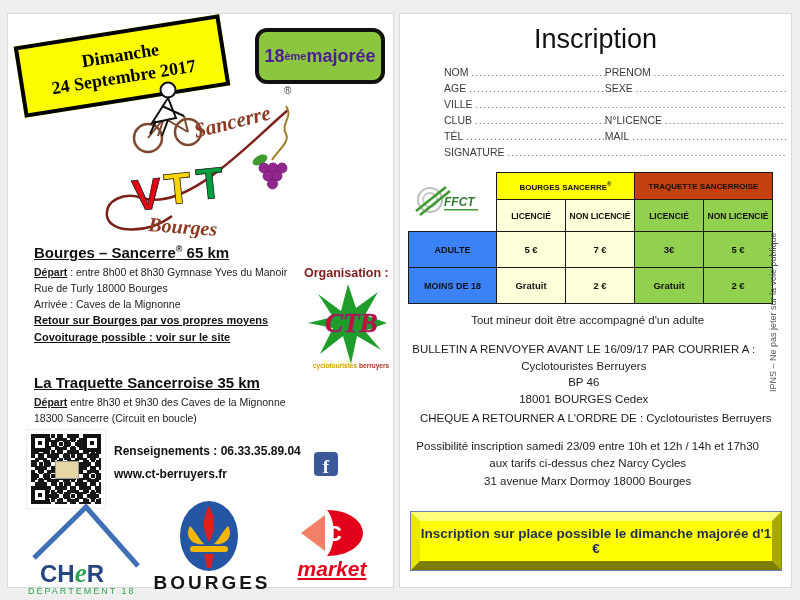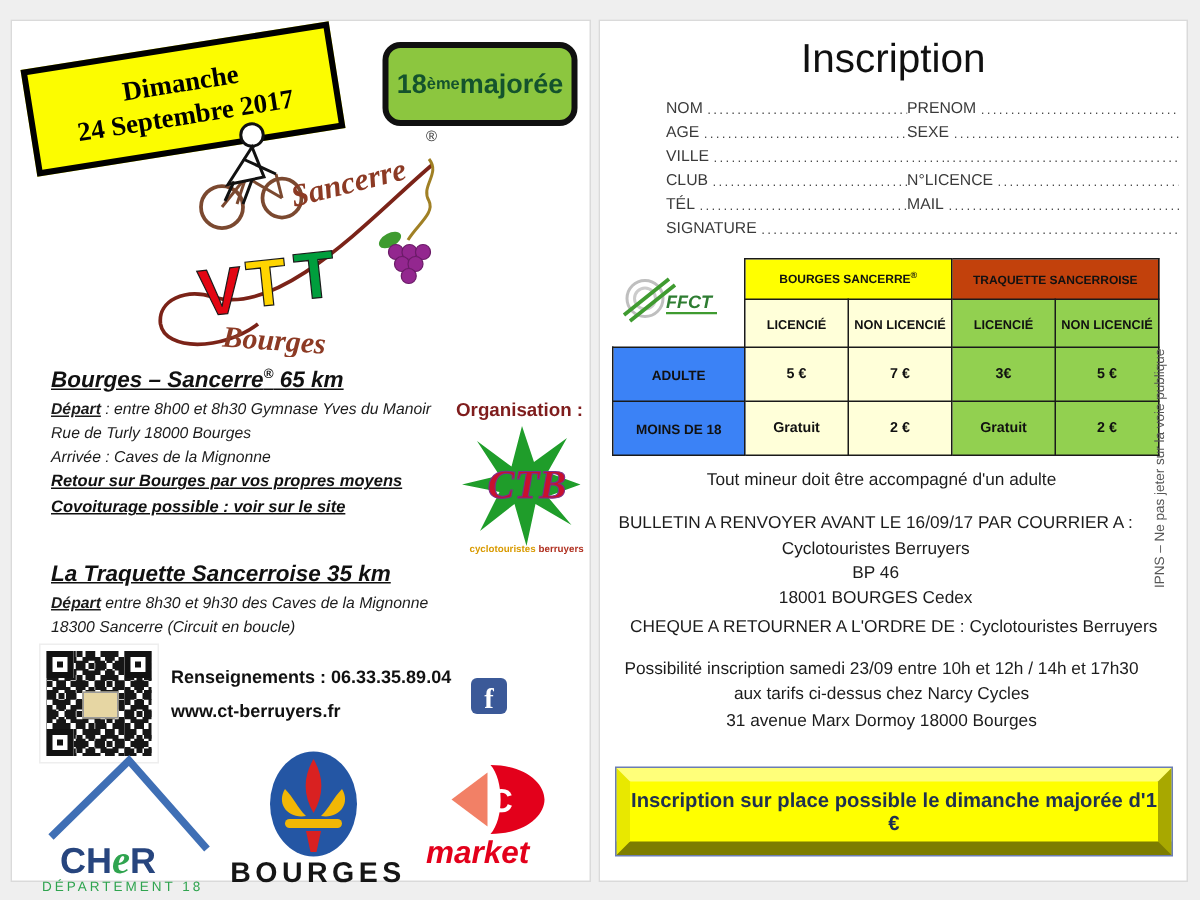--- a/index.html
+++ b/index.html
@@ -12,24 +12,24 @@
 
   
   .date-banner{left:10px;top:16px;width:208px;height:72px;transform:rotate(-9deg);
     background:#fcfc00;border:4px solid #000;box-sizing:border-box;text-align:center;
     font-family:"Liberation Serif",serif;font-weight:bold;color:#000;
     display:flex;flex-direction:column;justify-content:center;line-height:1.25;}
   .date-banner .l1{font-size:18px;}
   .date-banner .l2{font-size:18px;}
   .edition-badge{left:247px;top:14px;width:130px;height:56px;background:#8cc63f;
     border:4px solid #101010;border-radius:12px;box-sizing:border-box;
-    display:flex;align-items:center;justify-content:center;font-size:18px;font-weight:bold;color:#14532d;}
+    display:flex;align-items:center;justify-content:center;font-size:18px;font-weight:bold;color:#4c1d95;}
   .edition-badge sup{font-size:11px;}
 
-  .route{left:26px;top:230px;width:300px;font-style:italic;}
+  .route{left:26px;top:230px;width:300px;}
   .route2{top:360px;}
   .route .title{font-size:15px;font-weight:bold;text-decoration:underline;color:#111;margin-bottom:4px;}
   .route .title sup{font-size:9px;}
   .route .ln{font-size:10.5px;color:#1c1c1c;line-height:1.5;}
   .bu{font-weight:bold;text-decoration:underline;}
   .bold-u{font-weight:bold;text-decoration:underline;font-size:11px;line-height:1.55;color:#111;}
 
   .org-label{left:296px;top:252px;width:96px;font-size:12.5px;font-weight:bold;color:#7f1d1d;}
 
   .qr{left:18px;top:415px;width:80px;height:80px;background:#fff;border:1px solid #eee;box-sizing:border-box;padding:4px;}
@@ -41,22 +41,22 @@
     box-shadow:inset 0 0 0 4px #111, inset 0 0 0 7px #fff, inset 0 0 0 14px #111;}
   .qr-logo{position:absolute;left:24px;top:27px;width:22px;height:16px;background:#e6d6a3;border:1px solid #999;}
 
   .contact{left:106px;top:426px;width:210px;font-size:12px;font-weight:bold;color:#111;line-height:1.9;}
   .fb{left:306px;top:438px;width:24px;height:24px;background:#3b5998;border-radius:4px;
       color:#fff;font-family:"Liberation Serif",serif;font-weight:bold;font-size:19px;
       display:flex;align-items:flex-end;justify-content:center;line-height:0.95;overflow:hidden;}
 
   .bourges-word{left:130px;top:558px;width:148px;text-align:center;font-size:19px;font-weight:600;
       letter-spacing:3px;color:#161616;}
-  .market-word{left:276px;top:543px;width:96px;text-align:left;font-size:21px;font-weight:bold;
-      font-style:italic;color:#e3001b;}
+  .market-word{left:276px;top:543px;width:96px;text-align:center;font-size:21px;font-weight:bold;
+      font-style:italic;color:#e3001b;text-decoration:underline;}
 
   
   .insc-title{left:0;top:10px;width:100%;text-align:center;font-size:27px;color:#101010;}
   .form{left:44px;top:52px;width:342px;}
   .frow{display:flex;height:16px;font-size:10.5px;color:#3a3a3a;overflow:hidden;}
   .fhalf{display:flex;overflow:hidden;}
   .fh1{width:47%;}
   .fh2{width:53%;justify-content:space-between;}
   .flabel{white-space:nowrap;margin-right:3px;}
   .fdots{flex:1;overflow:hidden;white-space:nowrap;font-size:9px;letter-spacing:1.5px;color:#4a4a4a;padding-top:2px;}

